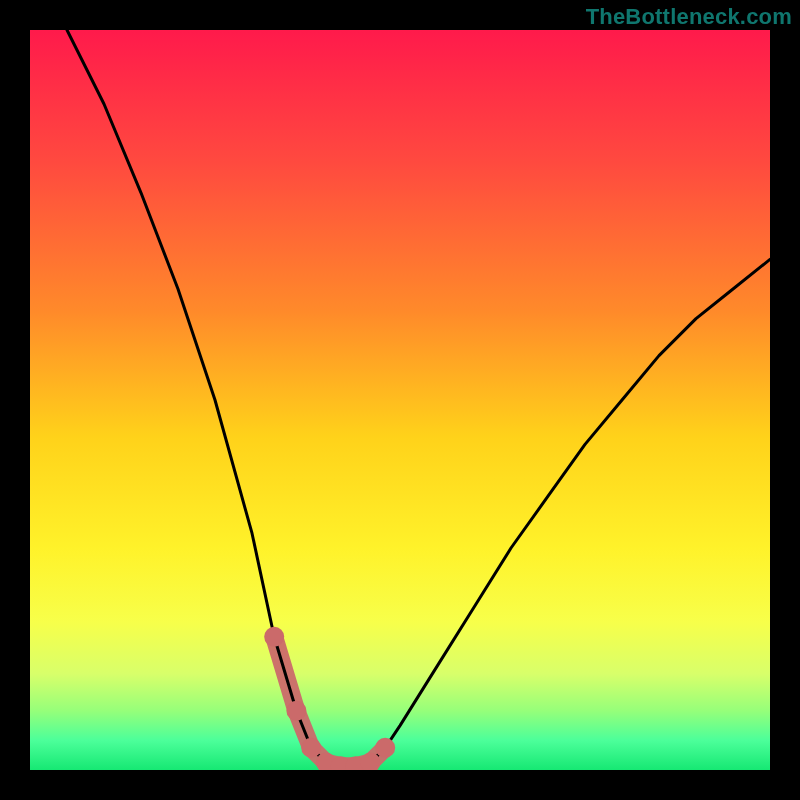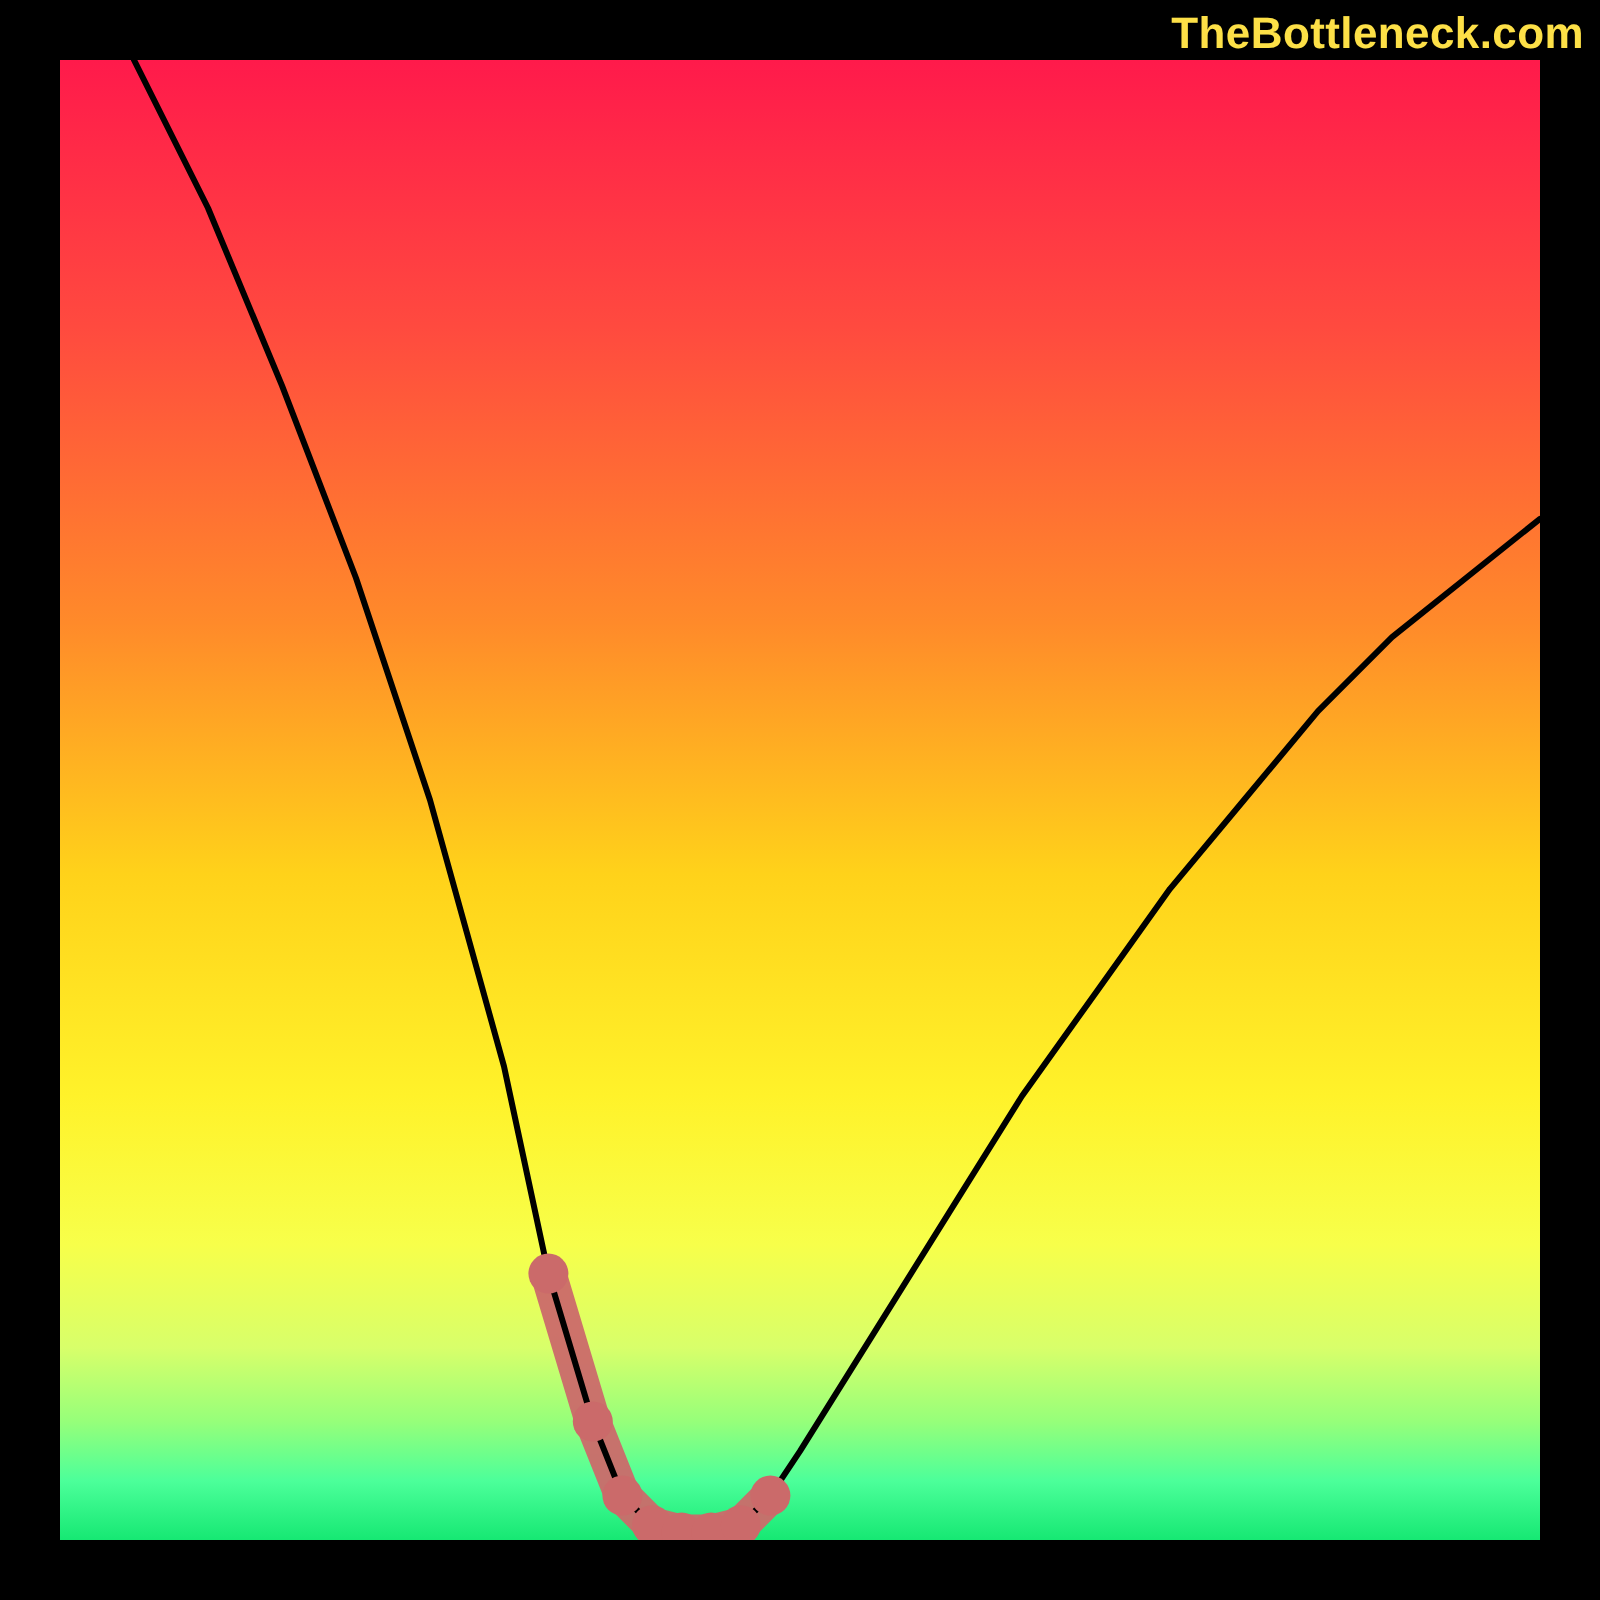--- a/index.html
+++ b/index.html
@@ -29,21 +29,21 @@
   .gradient-bg {
     position: absolute;
     left: 0; top: 0;
     width: 100%;
     height: 100%;
   }
   .watermark {
     position: absolute;
     top: 4px;
     right: 8px;
-    color: #fde047;
+    color: #0f766e;
     font-size: 22px;
     font-weight: 600;
     letter-spacing: 0.2px;
     user-select: none;
   }
   svg.curve {
     position: absolute;
     left: 0; top: 0;
     width: 100%;
     height: 100%;

